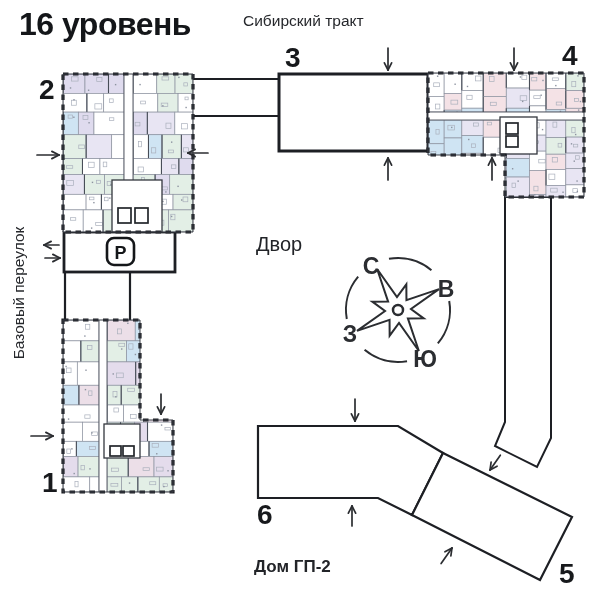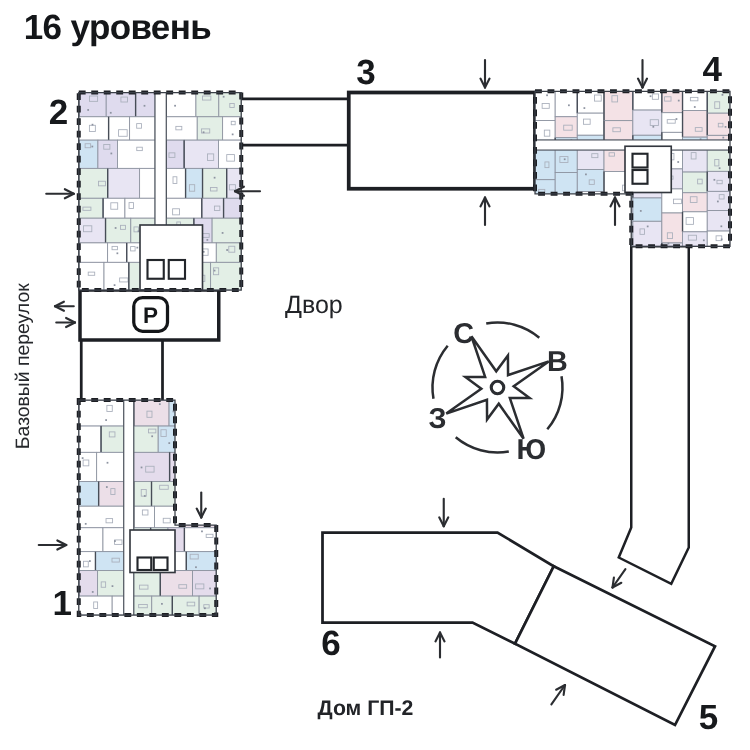--- a/index.html
+++ b/index.html
@@ -1,24 +1,24 @@
 <!DOCTYPE html>
 <html><head>
 <meta charset="utf-8">
 <style>
   html,body{margin:0;padding:0;background:#ffffff;}
   .stage{position:relative;width:600px;height:600px;background:#ffffff;overflow:hidden;
          font-family:"Liberation Sans", sans-serif;color:#1d1f24;}
   .stage svg{position:absolute;left:0;top:0;}
   .lbl{position:absolute;white-space:nowrap;line-height:1;}
-  .title{font-size:28px;font-weight:700;letter-spacing:-0.5px;color:#141619;}
+  .title{font-size:32px;font-weight:700;letter-spacing:-0.5px;color:#141619;}
   .street{font-size:15.5px;font-weight:400;color:#26282c;}
   .street-left{left:19px;top:293px;transform:translate(-50%,-50%) rotate(-90deg);}
   .bignum{font-size:28px;font-weight:700;color:#17191c;}
-  .area-lbl{font-size:20px;font-weight:400;color:#222428;}
+  .area-lbl{font-size:20px;font-weight:400;color:#222428;margin-left:28px;}
   .house-lbl{font-size:17px;font-weight:700;color:#222428;}
   .compass-letter{font:700 23px "Liberation Sans", sans-serif;fill:#2b2d31;}
   .p-badge{font:700 18px "Liberation Sans", sans-serif;fill:#141619;}
 </style>
 </head>
 <body>
 
 <div class="stage">
 
   <svg id="plan" width="600" height="600" viewBox="0 0 600 600">
@@ -604,20 +604,21 @@
           <circle cx="398" cy="310" r="5" fill="#ffffff" stroke="#2b2d31" stroke-width="2.5"></circle>
         </g>
       <text x="371" y="266" text-anchor="middle" dominant-baseline="central" class="compass-letter">С</text>
       <text x="446" y="289" text-anchor="middle" dominant-baseline="central" class="compass-letter">В</text>
       <text x="425" y="359" text-anchor="middle" dominant-baseline="central" class="compass-letter">Ю</text>
       <text x="350" y="334" text-anchor="middle" dominant-baseline="central" class="compass-letter">З</text>
     </g>
   </svg>
 
   <div class="lbl title" style="left:19px;top:8px">16 уровень</div>
+  <div class="lbl street" style="left:243px;top:13px">Сибирский тракт</div>
   <div class="lbl street street-left">Базовый переулок</div>
   <div class="lbl area-lbl" style="left:228px;top:234px">Двор</div>
   <div class="lbl house-lbl" style="left:254px;top:558px">Дом ГП-2</div>
 
   <div class="lbl bignum" style="left:39px;top:76px">2</div>
   <div class="lbl bignum" style="left:285px;top:44px">3</div>
   <div class="lbl bignum" style="left:562px;top:42px">4</div>
   <div class="lbl bignum" style="left:42px;top:469px">1</div>
   <div class="lbl bignum" style="left:257px;top:501px">6</div>
   <div class="lbl bignum" style="left:559px;top:560px">5</div>

